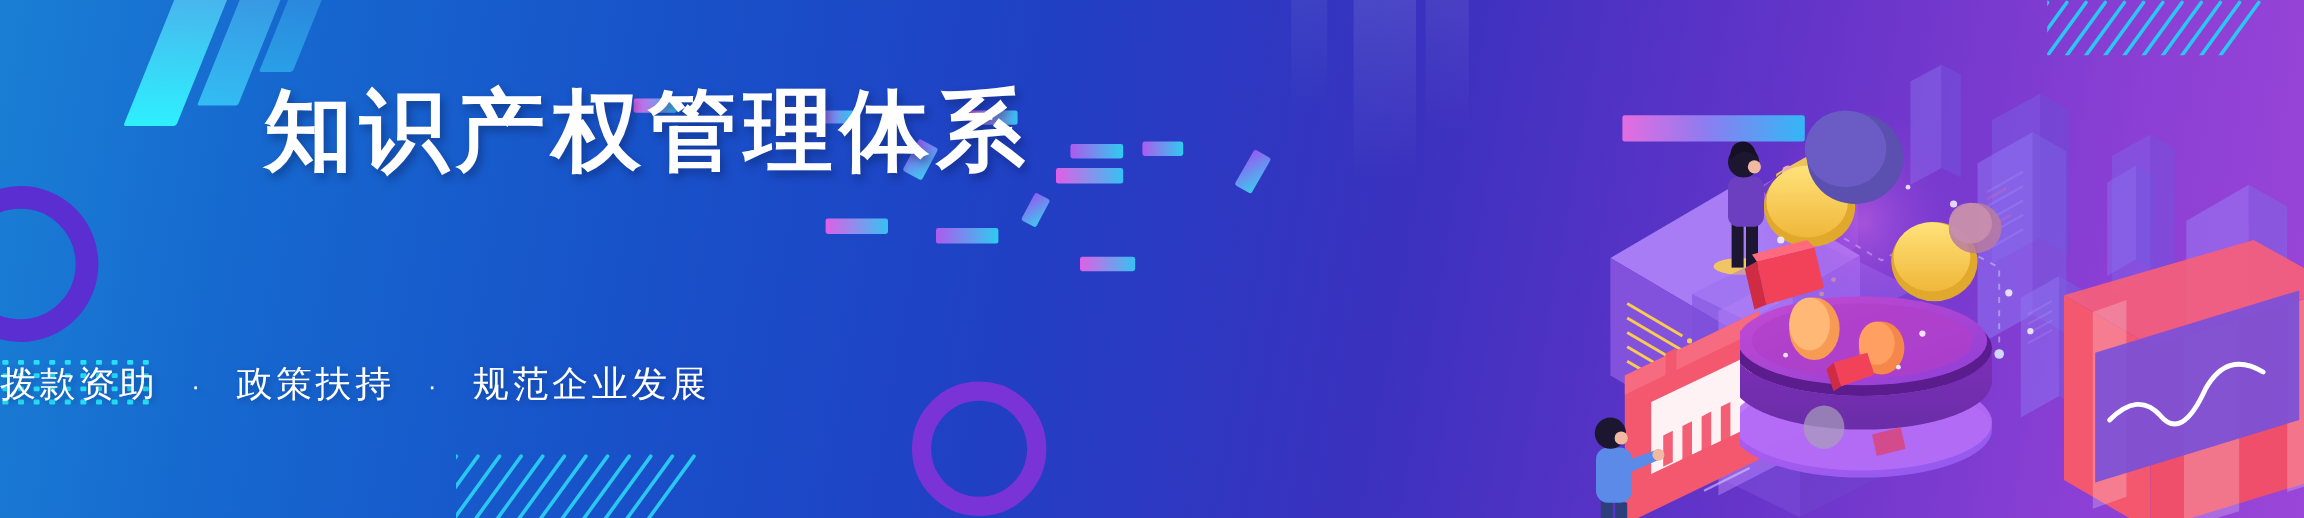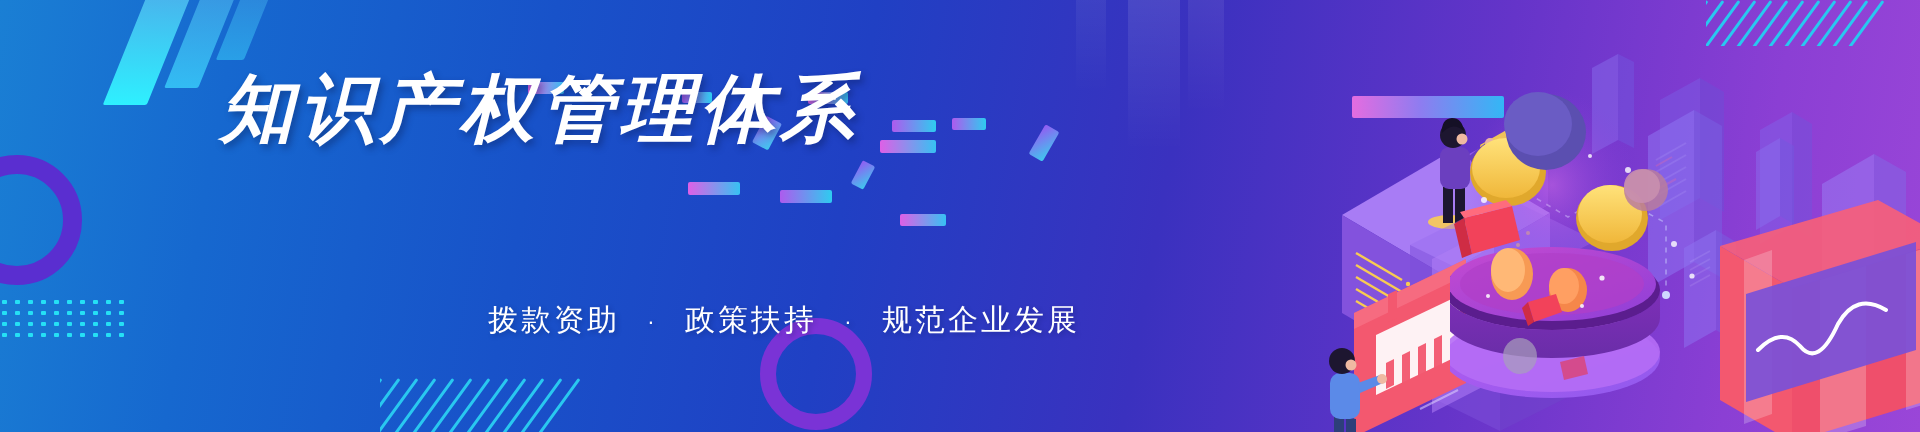--- a/index.html
+++ b/index.html
@@ -21,24 +21,24 @@
   .hatch i{position:absolute;width:3px;background:#29c8f0;transform:rotate(36deg);transform-origin:top left;border-radius:2px;}
 
   
   .text-block{position:absolute;left:0;top:0;width:1080px;height:432px;}
   .title{
     position:absolute;width:100%;text-align:center;color:#fff;
     font-weight:bold;letter-spacing:6px;line-height:1;
     text-shadow:3px 4px 7px rgba(8,20,70,.38);
     font-family:"Liberation Sans","DejaVu Sans",sans-serif;
   }
-  .title-1{top:72px;font-size:74px;font-style:italic;}
+  .title-1{top:72px;font-size:74px;}
   .title-2{top:160px;font-size:74px;}
   .tagline{
-    position:absolute;top:300px;width:100%;text-align:right;color:#fff;
+    position:absolute;top:300px;width:100%;text-align:left;color:#fff;
     font-size:30px;letter-spacing:3px;font-weight:500;
     text-shadow:2px 2px 5px rgba(8,20,70,.3);
   }
   .tagline .sep{display:inline-block;margin:0 16px;font-size:22px;vertical-align:middle;}
   
   .chip{position:absolute;border-radius:2px;opacity:.95;}
   .chip.c1{background:linear-gradient(90deg,#e861e8,#38c8f5);}
   .chip.c2{background:linear-gradient(90deg,#b55cf0,#2fd3f2);}
   .chip.c3{background:linear-gradient(120deg,#9a5bf5,#3fd1f0);}
   .poly{position:absolute;}

